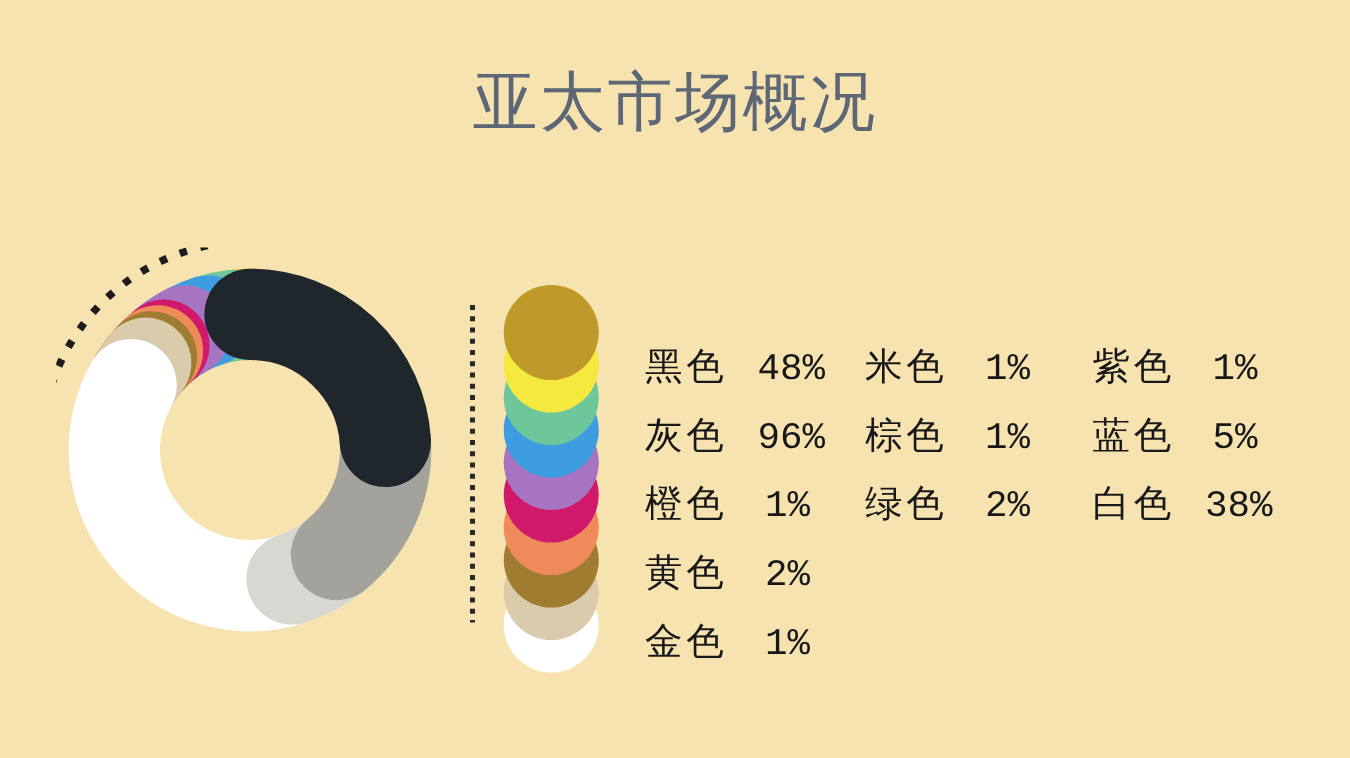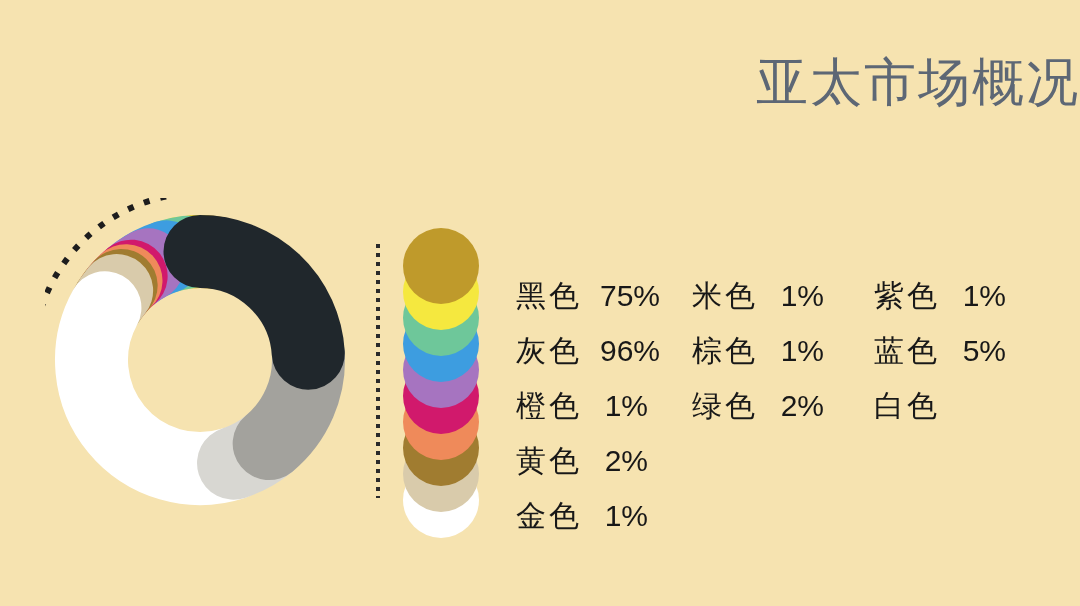--- a/index.html
+++ b/index.html
@@ -92,20 +92,21 @@
     align-items: center;
   }
   .legend-cell {
     display: flex;
     align-items: baseline;
     justify-content: flex-start;
     font-size: 30px;
     line-height: 36px;
     color: #181818;
     white-space: nowrap;
+    font-family: Liberation Mono, monospace;
   }
   .legend-cell.empty { visibility: hidden; }
   .legend-name {
     letter-spacing: 3px;
     color: #181818;
   }
   .legend-value {
     display: inline-block;
     min-width: 78px;
     text-align: right;
@@ -115,21 +116,21 @@
   .legend-cell.col2 .legend-value,
   .legend-cell.col3 .legend-value {
     min-width: 66px;
   }
 </style>
 </head>
 <body style="background: rgb(246, 227, 176);">
 
 <div id="slide" style="background: rgb(246, 227, 176);">
 
-  <div id="slide-title" style="color: rgb(93, 103, 117); text-align: right;">亚太市场概况</div>
+  <div id="slide-title" style="color: rgb(93, 103, 117);">亚太市场概况</div>
 
   <div id="donut-chart">
     <svg id="donut-svg" viewBox="0 0 325 325" xmlns="http://www.w3.org/2000/svg">
       <g id="donut-segments">
           <path d="M 148.19 53.71 A 108.5 108.5 0 0 1 168.97 54.40" fill="none" stroke="#bf9a2b" stroke-width="73" stroke-linecap="round"></path>
           <path d="M 134.67 55.42 A 108.5 108.5 0 0 1 155.38 53.50" fill="none" stroke="#f5e83f" stroke-width="73" stroke-linecap="round"></path>
           <path d="M 121.47 58.81 A 108.5 108.5 0 0 1 141.78 54.31" fill="none" stroke="#6ec79a" stroke-width="73" stroke-linecap="round"></path>
           <path d="M 91.23 74.22 A 108.5 108.5 0 0 1 121.47 58.81" fill="none" stroke="#3d9de0" stroke-width="73" stroke-linecap="round"></path>
           <path d="M 85.84 78.40 A 108.5 108.5 0 0 1 103.06 66.74" fill="none" stroke="#a674c0" stroke-width="73" stroke-linecap="round"></path>
           <path d="M 71.40 92.84 A 108.5 108.5 0 0 1 86.13 78.16" fill="none" stroke="#d1196c" stroke-width="73" stroke-linecap="round"></path>
@@ -166,21 +167,21 @@
 
   <div id="dotted-guide">
     <svg id="dotted-guide-svg" width="8" height="258" viewBox="0 0 8 258" xmlns="http://www.w3.org/2000/svg">
       <line x1="4" y1="2" x2="4" y2="256" stroke="#2a2a2a" stroke-width="4" stroke-linecap="butt" stroke-dasharray="4 5"></line>
     </svg>
   </div>
 
   <div id="legend">
       <div class="legend-cell col1">
         <span class="legend-name">黑色</span>
-        <span class="legend-value">75%</span>
+        <span class="legend-value">48%</span>
       </div>
       <div class="legend-cell col2">
         <span class="legend-name">米色</span>
         <span class="legend-value">1%</span>
       </div>
       <div class="legend-cell col3">
         <span class="legend-name">紫色</span>
         <span class="legend-value">1%</span>
       </div>
       <div class="legend-cell col1">
@@ -198,20 +199,21 @@
       <div class="legend-cell col2">
         <span class="legend-name">橙色</span>
         <span class="legend-value">1%</span>
       </div>
       <div class="legend-cell col3">
         <span class="legend-name">绿色</span>
         <span class="legend-value">2%</span>
       </div>
       <div class="legend-cell col1">
         <span class="legend-name">白色</span>
+        <span class="legend-value">38%</span>
       </div>
       <div class="legend-cell col3">
         <span class="legend-name">黄色</span>
         <span class="legend-value">2%</span>
       </div>
       <div class="legend-cell col1 empty">
         <span class="legend-name"></span>
         <span class="legend-value"></span>
       </div>
       <div class="legend-cell col2 empty">

